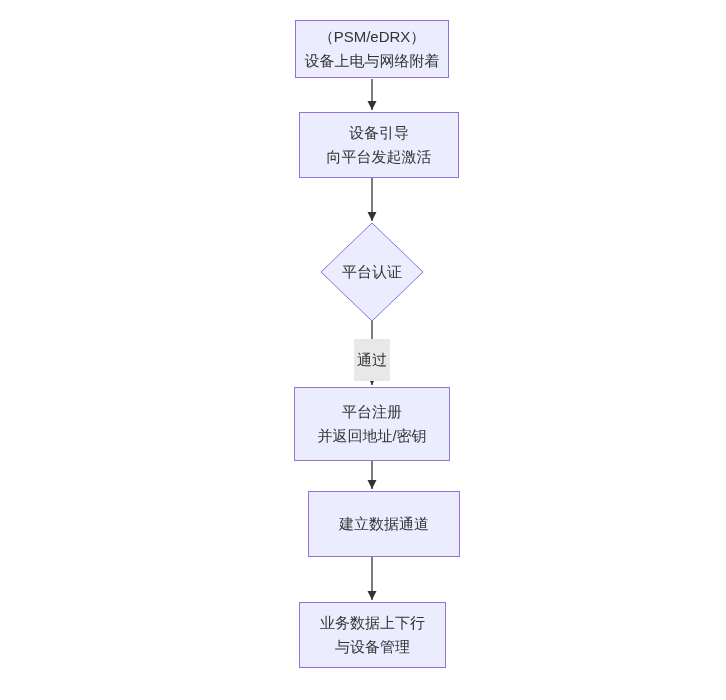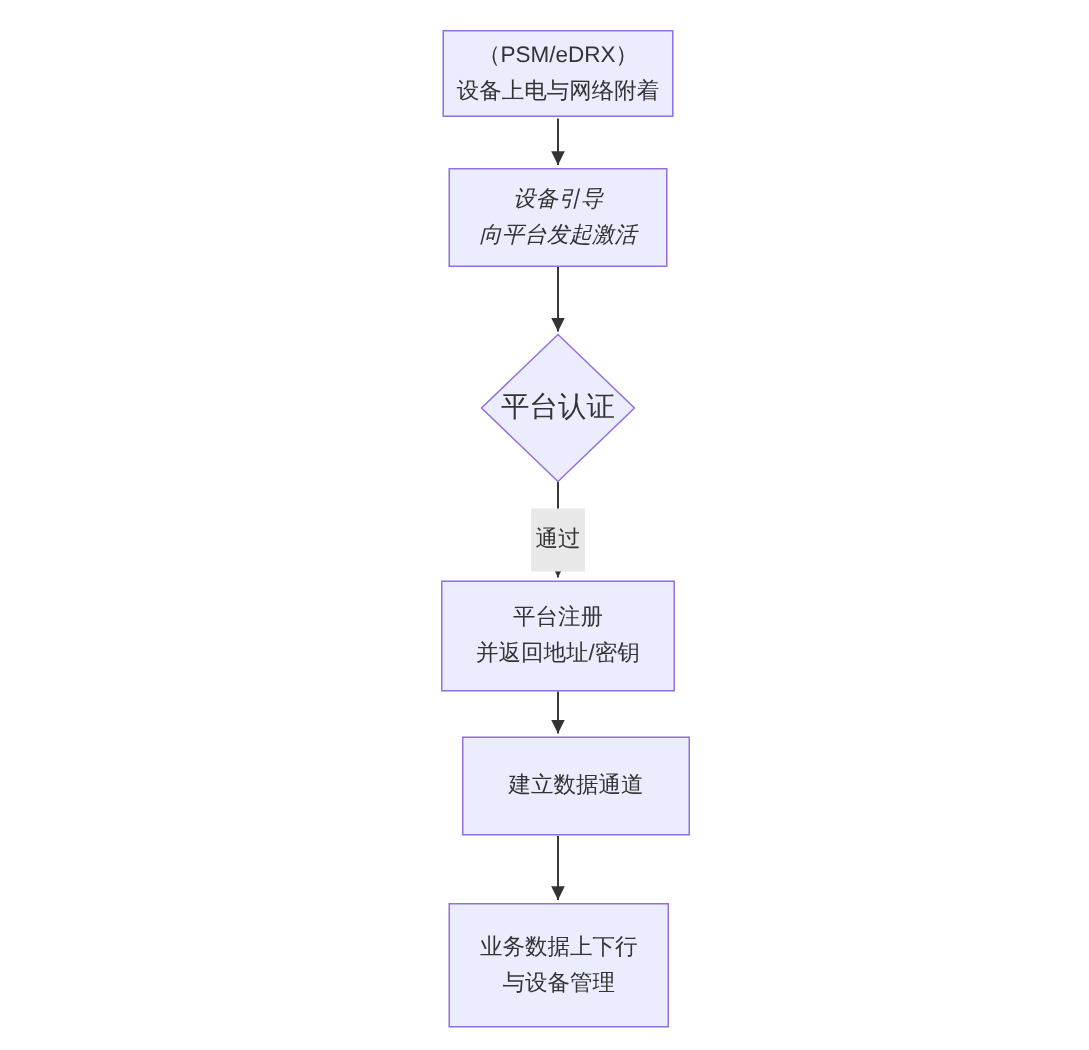--- a/index.html
+++ b/index.html
@@ -27,30 +27,30 @@
     color:var(--text-color);
     display:flex;
     flex-direction:column;
     align-items:center;
     justify-content:center;
     text-align:center;
     font-size:15px;
     line-height:24px;
   }
   .node-a{left:295px;top:20px;width:154px;height:58px;}
-  .node-b{left:299px;top:112px;width:146px;height:66px;font-style:italic;}
+  .node-b{left:299px;top:112px;width:160px;height:66px;}
   .node-d{left:294px;top:387px;width:156px;height:74px;}
   .node-e{left:296px;top:491px;width:152px;height:66px;margin-left:12px;}
-  .node-f{left:299px;top:602px;width:147px;height:83px;}
+  .node-f{left:299px;top:602px;width:147px;height:66px;}
   .diamond-label{
     position:absolute;
     left:312px;top:260px;width:120px;height:24px;
     display:flex;align-items:center;justify-content:center;
     color:var(--text-color);
-    font-size:19px;line-height:24px;text-align:center;
+    font-size:15px;line-height:24px;text-align:center;
   }
   .edge-label{
     position:absolute;
     left:354px;top:339px;
     background:var(--label-bg);
     color:var(--text-color);
     font-size:15px;line-height:20px;
     padding:11px 3px;
     text-align:center;
   }

